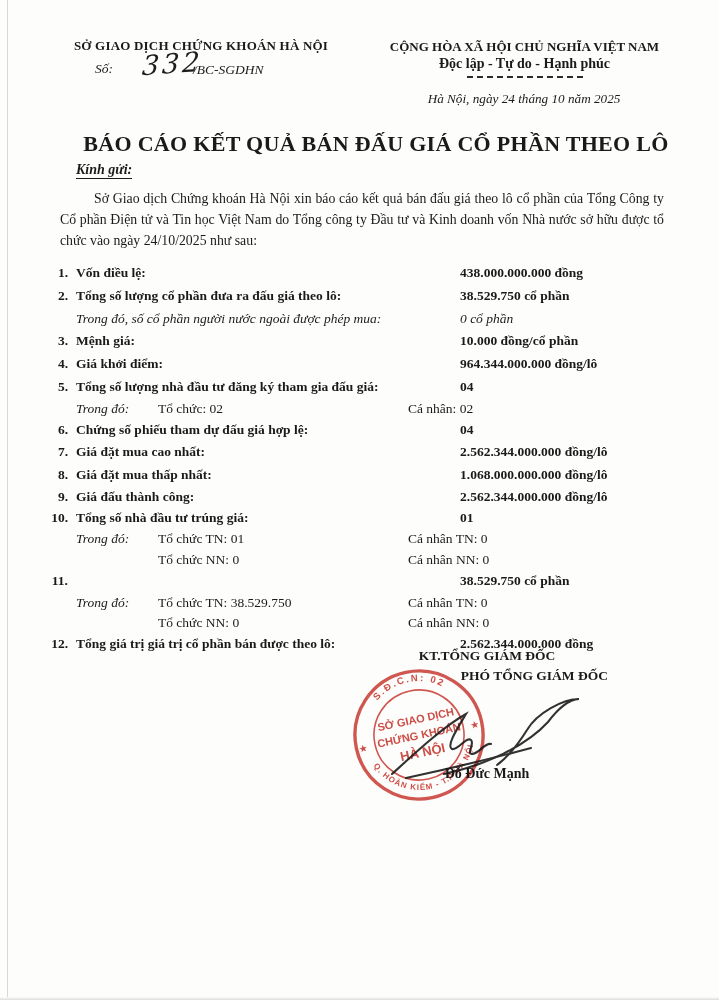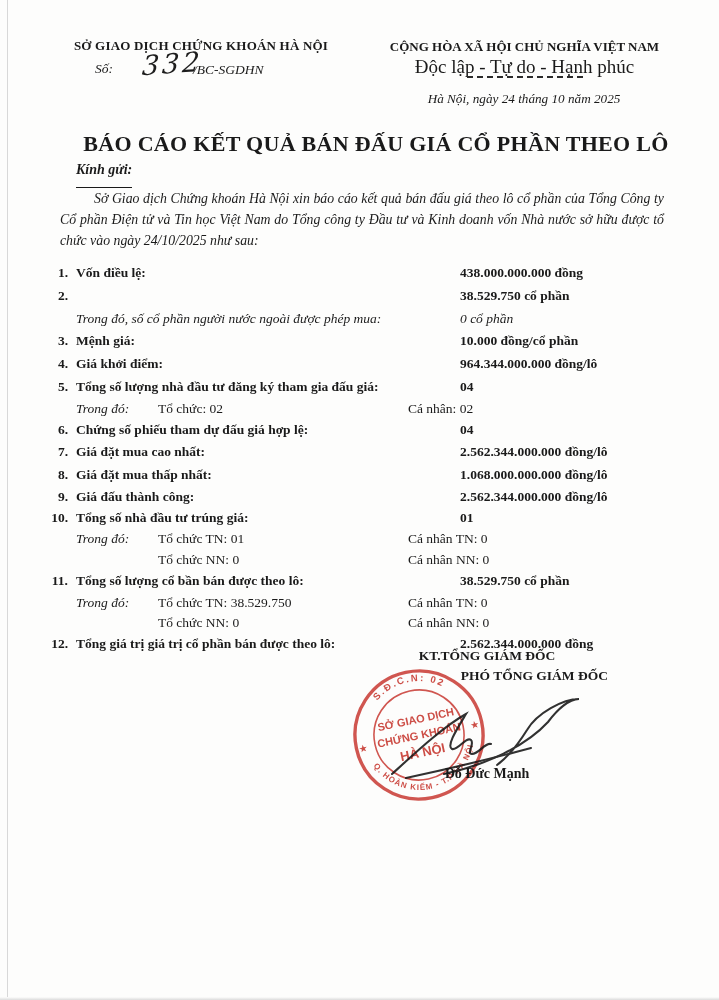--- a/index.html
+++ b/index.html
@@ -14,28 +14,28 @@
   .abs{position:absolute;}
   
   .edge-left{left:7px;top:0;bottom:0;width:1px;background:#d8d8d8;}
   .edge-bottom{left:0;right:0;bottom:0;height:3px;background:linear-gradient(#fdfdfc,#dcdcdc);}
   
   .org{top:38px;left:61px;width:280px;text-align:center;font-weight:bold;font-size:13px;letter-spacing:.2px;}
   .doc-no{top:61px;left:95px;font-style:italic;font-size:13.5px;}
   .doc-no-hand{top:48px;left:142px;font-size:27px;font-style:italic;letter-spacing:3px;transform:rotate(-4deg) skewX(-8deg);font-family:"DejaVu Serif",serif;color:#1d1d1d;}
   .doc-no-suffix{top:62px;left:193px;font-style:italic;font-size:13.5px;}
   .national{top:39px;left:382px;width:285px;text-align:center;font-weight:bold;font-size:13px;}
-  .motto{top:56px;left:382px;width:285px;text-align:center;font-weight:normal;font-size:19px;}
+  .motto{top:56px;left:382px;width:285px;text-align:center;font-weight:bold;font-size:14px;}
   .dashline{top:76px;left:467px;width:116px;border-bottom:2px dashed #2a2a2a;height:0;}
   .dateline{top:91px;left:414px;width:220px;text-align:center;font-style:italic;font-size:13.2px;}
   
   .title{top:131px;left:56px;width:640px;text-align:center;font-weight:bold;font-size:22px;letter-spacing:.3px;}
   .salutation{top:162px;left:76px;font-weight:bold;font-style:italic;font-size:14px;}
-  .salutation span{border-bottom:1.4px solid #1a1a1a;padding-bottom:10px;}
-  .intro{top:188px;left:60px;width:604px;font-style:italic;font-size:13.8px;line-height:21px;text-align:justify;text-indent:34px;}
+  .salutation span{border-bottom:1.4px solid #1a1a1a;padding-bottom:1px;}
+  .intro{top:188px;left:60px;width:604px;font-size:13.8px;line-height:21px;text-align:justify;text-indent:34px;}
   
   .r{position:absolute;left:0;width:719px;height:20px;font-size:13.5px;}
   .r .num{position:absolute;left:30px;width:38px;text-align:right;font-weight:bold;}
   .r .lbl{position:absolute;left:76px;font-weight:bold;}
   .r .val{position:absolute;left:460px;font-weight:bold;text-align:center;}
   .r .note-lbl{position:absolute;left:76px;font-style:italic;}
   .r .note-val{position:absolute;left:460px;font-style:italic;}
   .r .pre{position:absolute;left:76px;font-style:italic;}
   .r .c1{position:absolute;left:158px;}
   .r .c2{position:absolute;left:408px;}
@@ -65,20 +65,21 @@
 <div class="abs salutation"><span>Kính gửi:</span></div>
 <div class="abs intro">Sở Giao dịch Chứng khoán Hà Nội xin báo cáo kết quả bán đấu giá theo lô cổ phần của Tổng Công ty Cổ phần Điện tử và Tin học Việt Nam do Tổng công ty Đầu tư và Kinh doanh vốn Nhà nước sở hữu được tổ chức vào ngày 24/10/2025 như sau:</div>
 
 <div class="r" style="top:265px">
     <span class="num">1.</span>
     <span class="lbl">Vốn điều lệ:</span>
     <span class="val">438.000.000.000 đồng</span>
   </div>
 <div class="r" style="top:288px">
     <span class="num">2.</span>
+    <span class="lbl">Tổng số lượng cổ phần đưa ra đấu giá theo lô:</span>
     <span class="val">38.529.750 cổ phần</span>
   </div>
 <div class="r" style="top:311px">
     <span class="note-lbl">Trong đó, số cổ phần người nước ngoài được phép mua:</span>
     <span class="note-val">0 cổ phần</span>
   </div>
 <div class="r" style="top:333px">
     <span class="num">3.</span>
     <span class="lbl">Mệnh giá:</span>
     <span class="val">10.000 đồng/cổ phần</span>
@@ -128,21 +129,20 @@
     <span class="c1">Tổ chức TN: 01</span>
     <span class="c2">Cá nhân TN: 0</span>
   </div>
 <div class="r" style="top:552px">
     <span class="pre"></span>
     <span class="c1">Tổ chức NN: 0</span>
     <span class="c2">Cá nhân NN: 0</span>
   </div>
 <div class="r" style="top:573px">
     <span class="num">11.</span>
-    <span class="lbl">Tổng số lượng cổ bần bán được theo lô:</span>
     <span class="val">38.529.750 cổ phần</span>
   </div>
 <div class="r" style="top:595px">
     <span class="pre">Trong đó:</span>
     <span class="c1">Tổ chức TN: 38.529.750</span>
     <span class="c2">Cá nhân TN: 0</span>
   </div>
 <div class="r" style="top:615px">
     <span class="pre"></span>
     <span class="c1">Tổ chức NN: 0</span>

